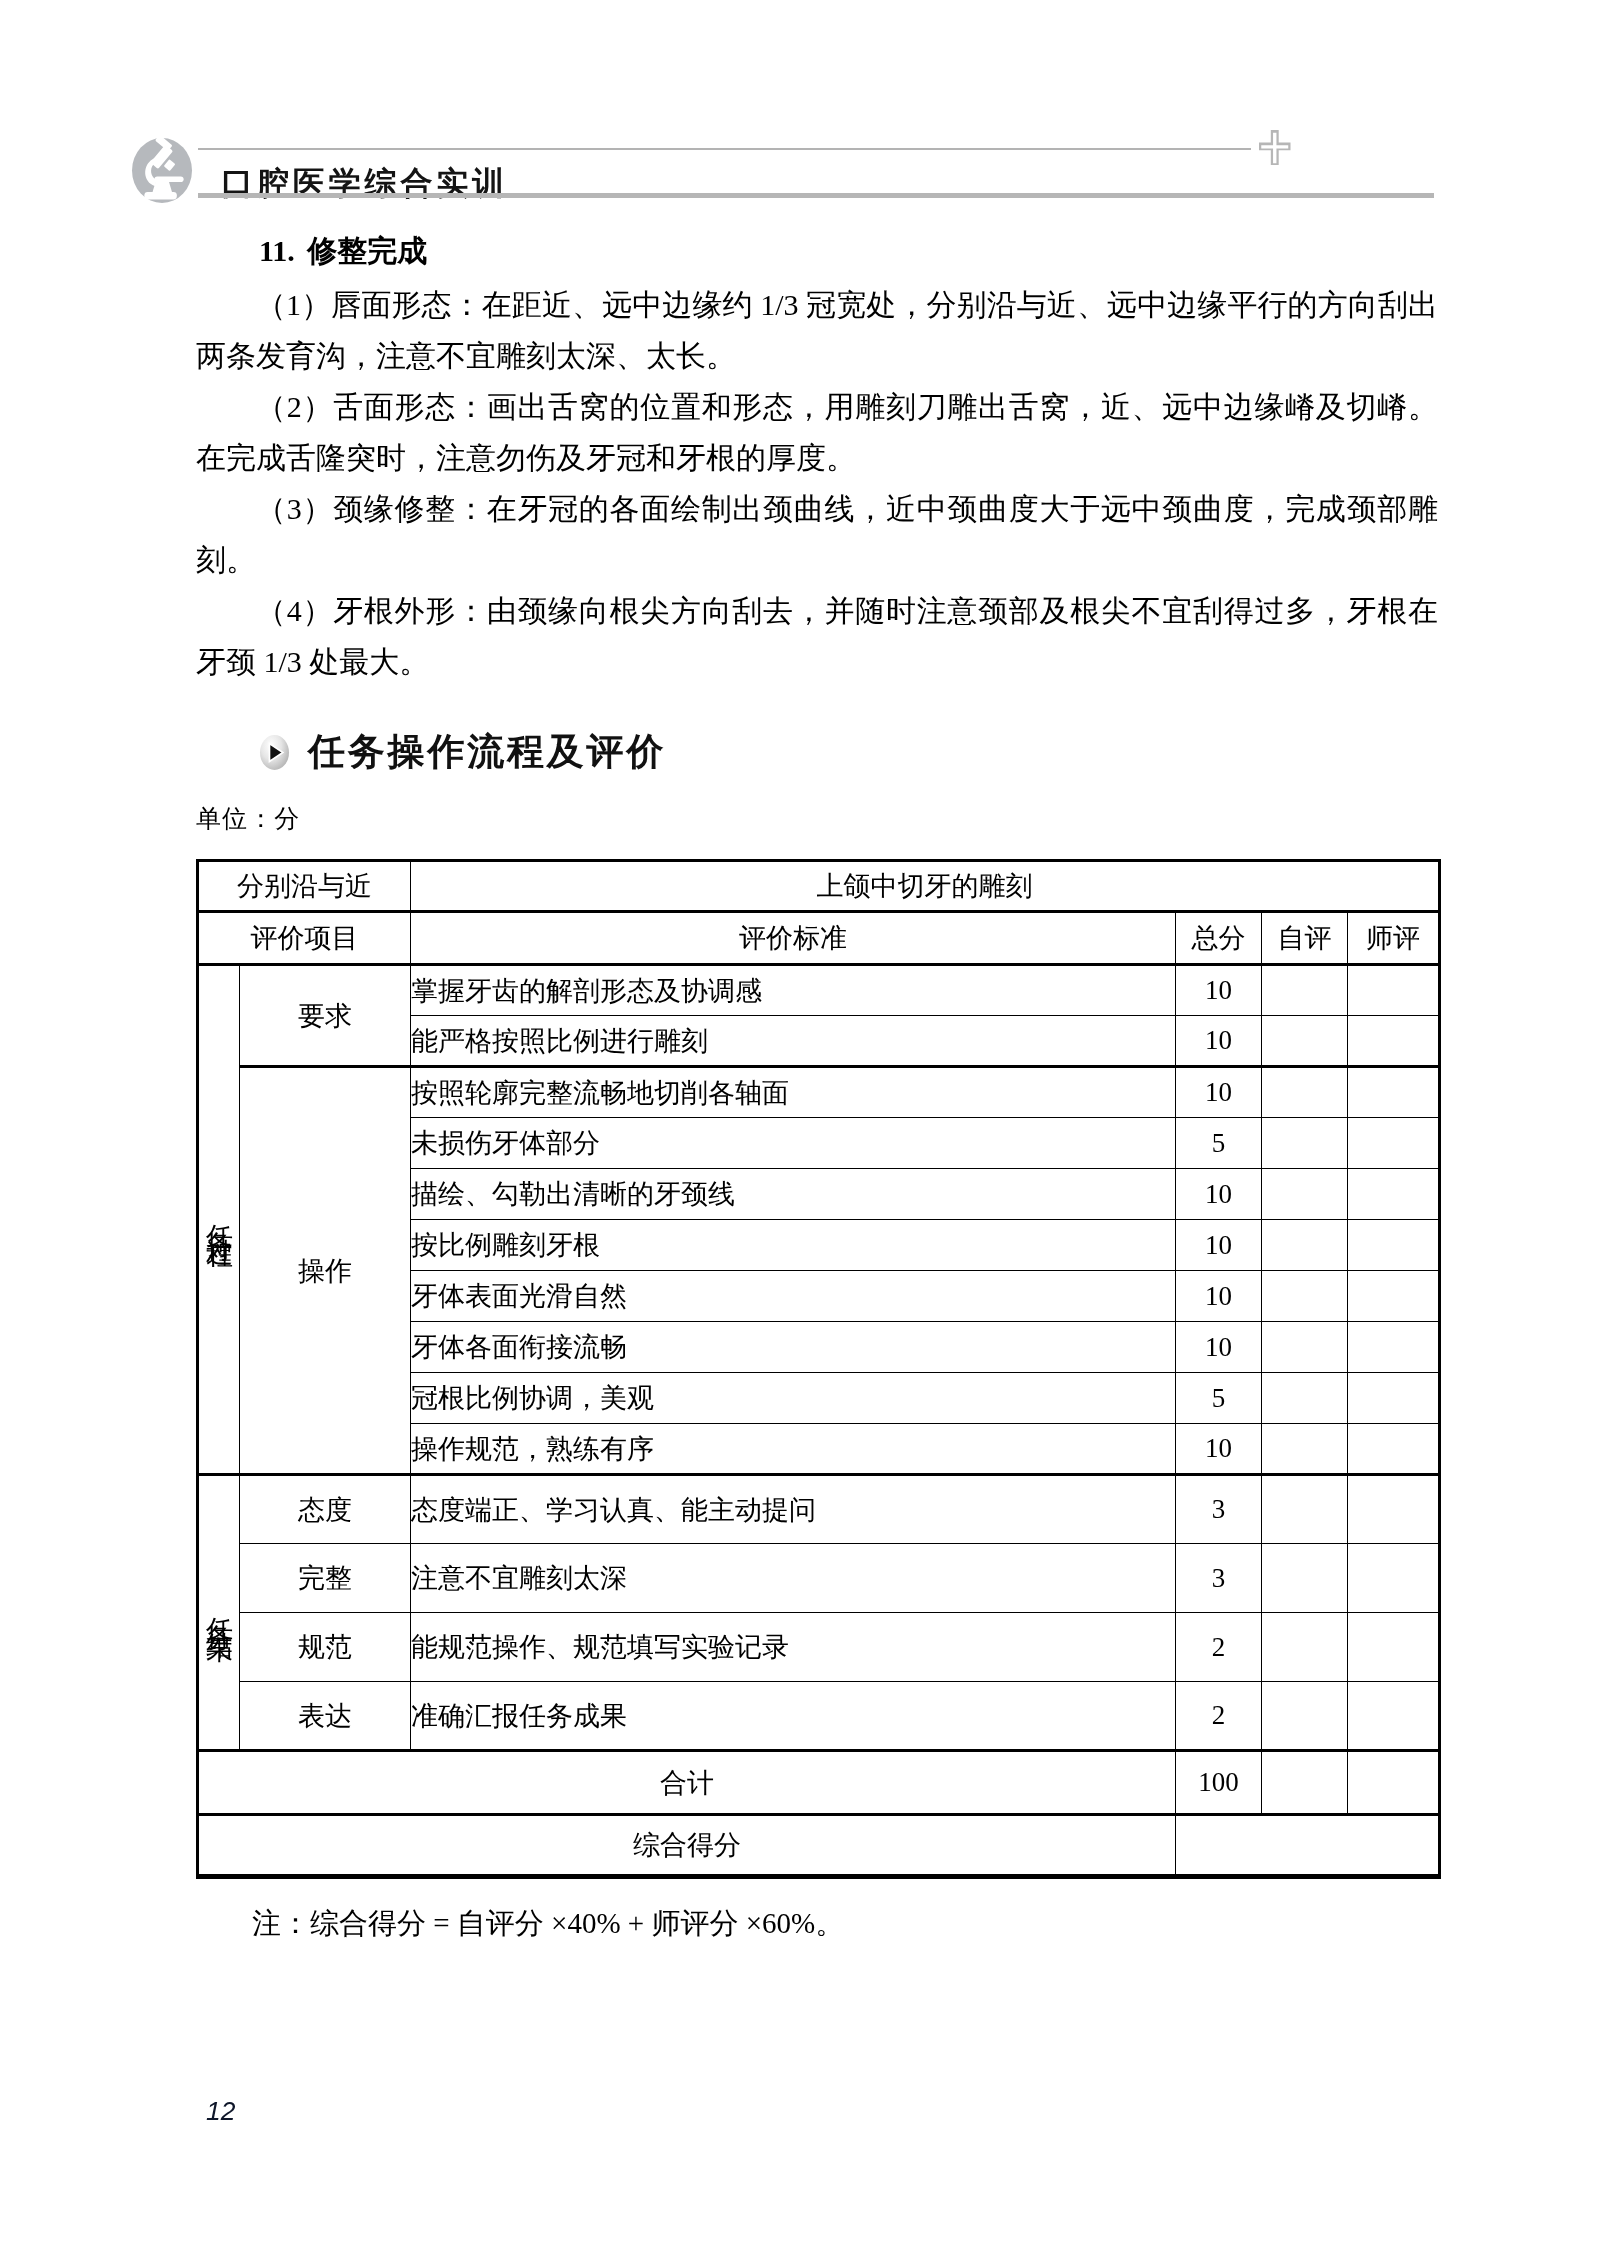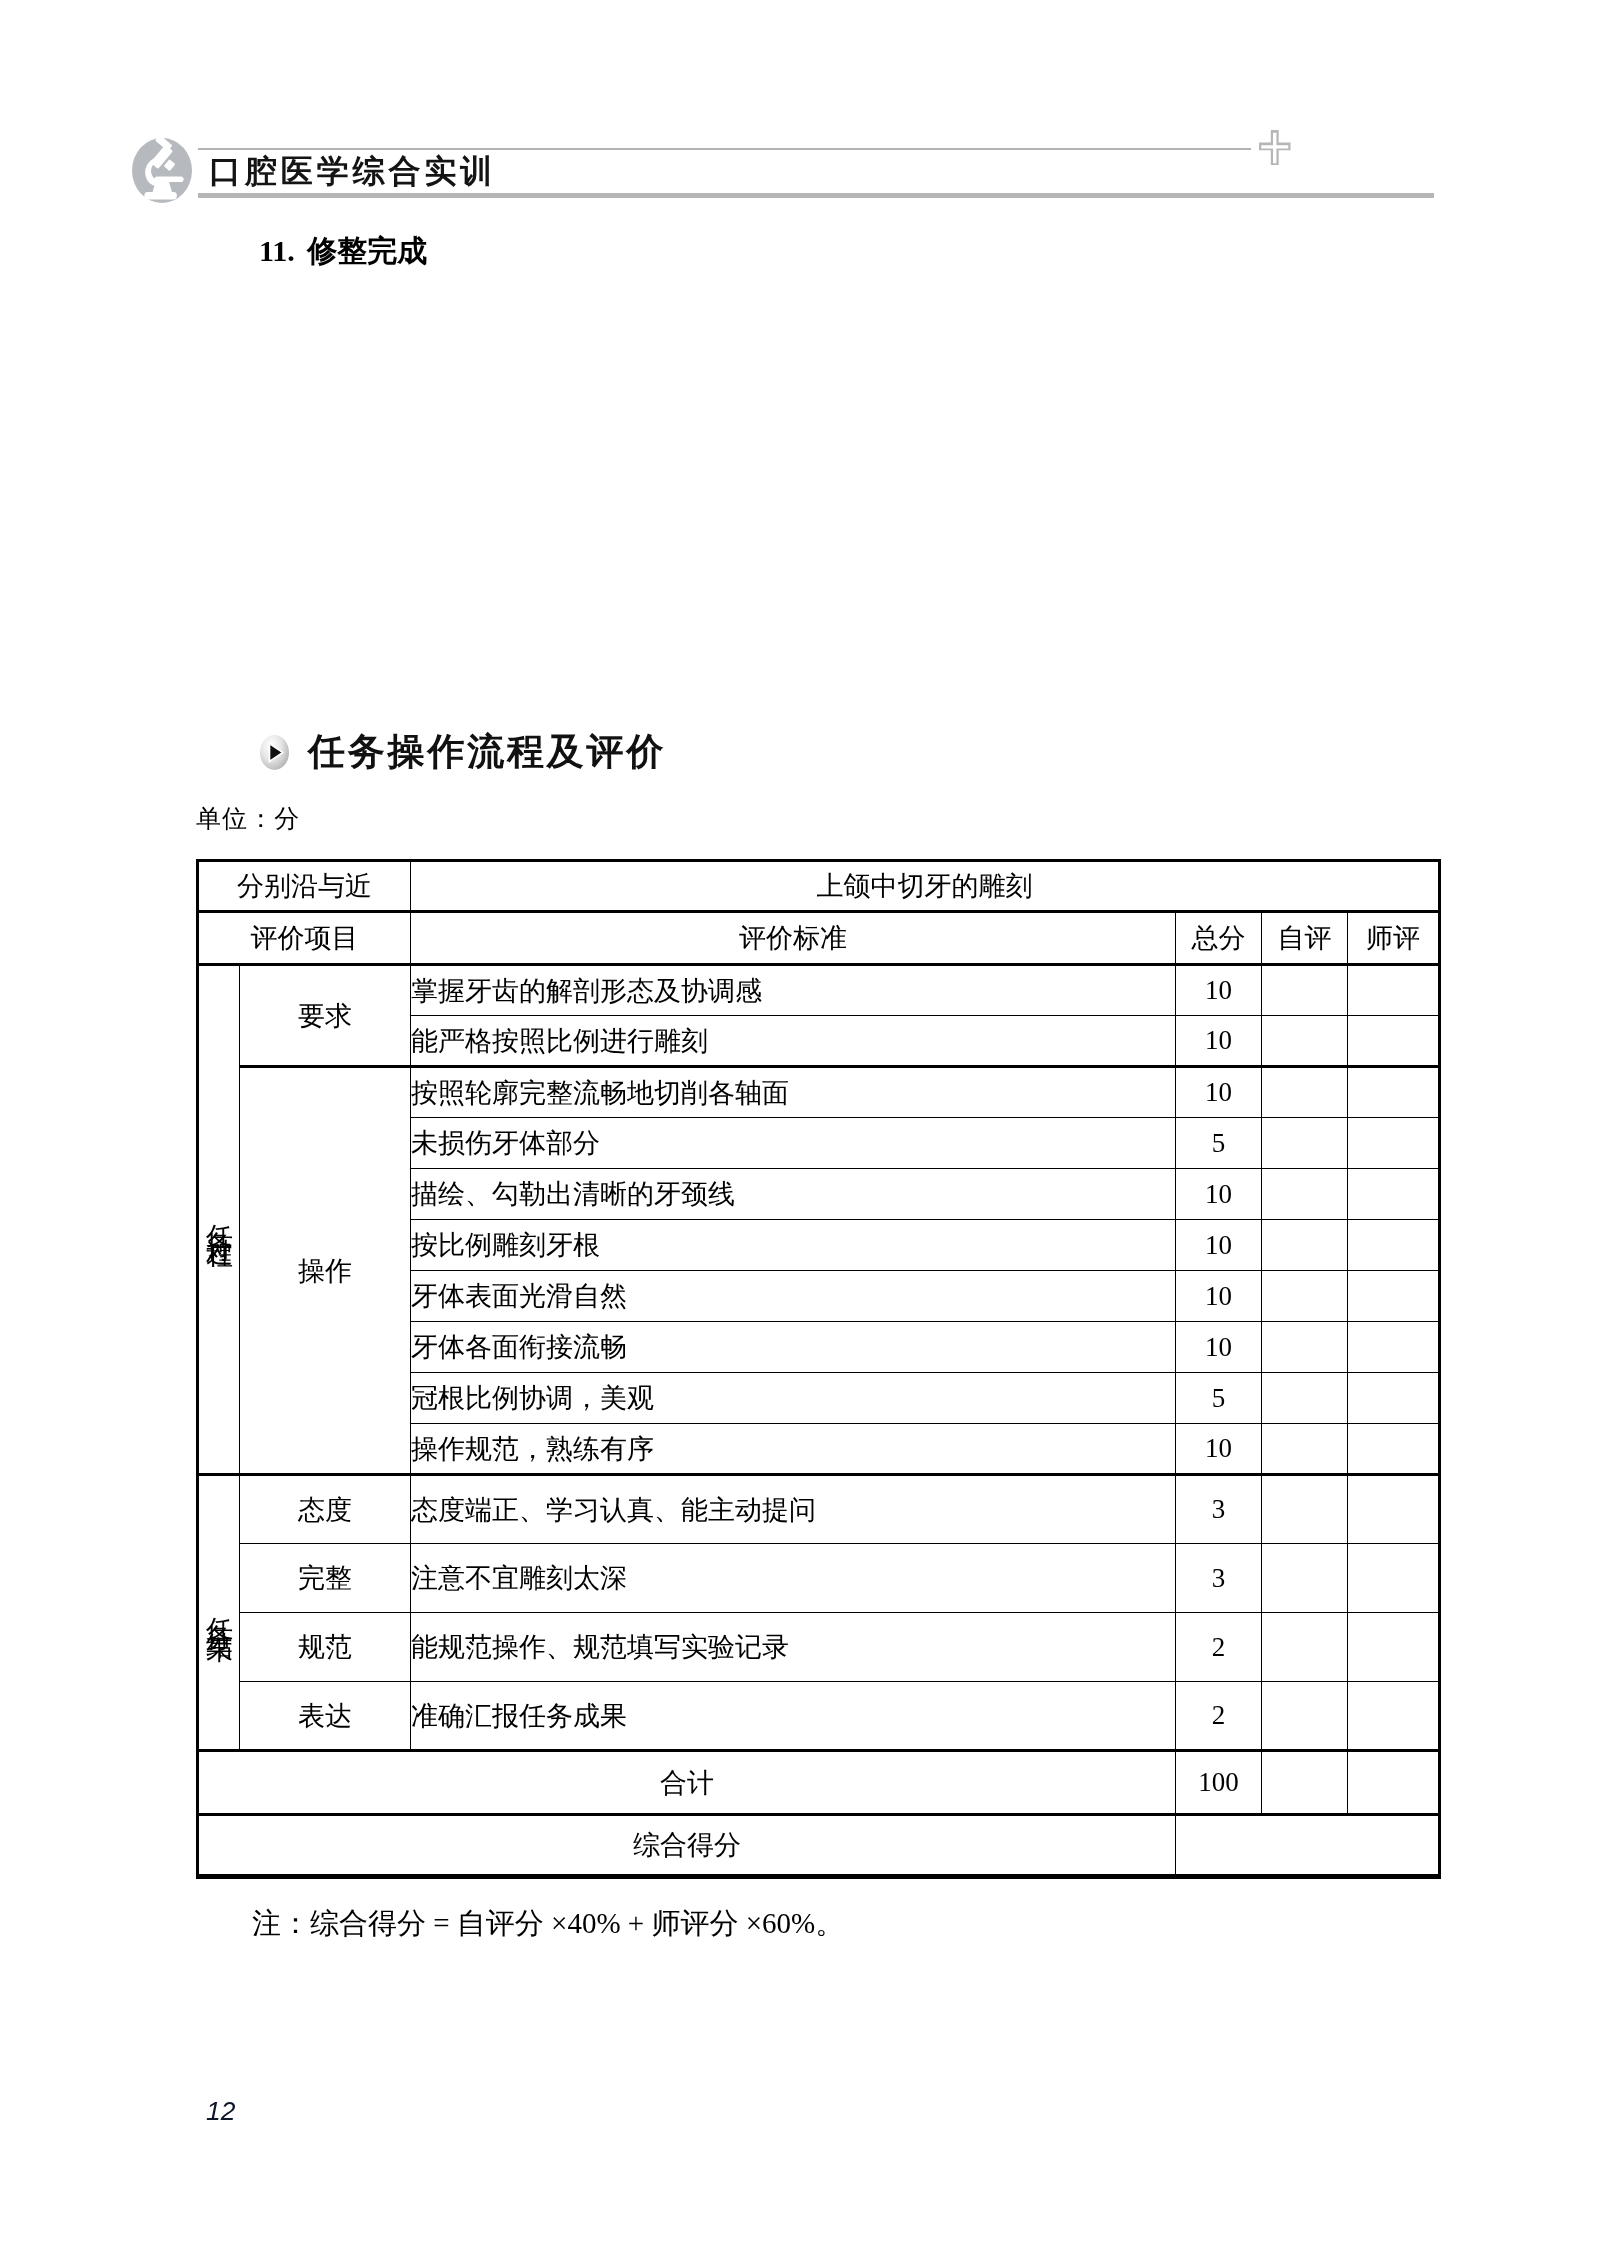--- a/index.html
+++ b/index.html
@@ -8,21 +8,21 @@
     margin:0 auto;overflow:hidden;color:#000;
     font-family:"Liberation Serif","DejaVu Serif",serif;
   }
   
   .logo-oval{position:absolute;left:132px;top:138px;width:60px;height:65px;
     background:#b6b9bd;border-radius:50%;}
   .logo-oval svg{position:absolute;inset:0;width:100%;height:100%;}
   .rule-thin{position:absolute;left:198px;top:148px;width:1053px;height:2.2px;background:#b3b3b3;}
   .rule-thick{position:absolute;left:198px;top:193px;width:1236px;height:5px;background:#b6b6b6;}
   .head-plus{position:absolute;left:1259px;top:130px;width:31.5px;height:35px;}
-  .head-title{position:absolute;left:209px;top:153px;margin:0;
+  .head-title{position:absolute;left:209px;top:153px;margin:12px;
     font-size:32px;font-weight:bold;letter-spacing:3.9px;color:#141414;
     font-family:"Liberation Sans","DejaVu Sans",sans-serif;line-height:1.15;}
   
   .content{position:absolute;left:196px;top:0;width:1242px;height:1941px;}
   .sec11{position:absolute;left:63px;top:233px;margin:0;font-size:30px;line-height:35px;}
   .sec11 .num{font-family:"Liberation Serif","DejaVu Serif",serif;font-weight:bold;}
   .sec11 .ttl{font-family:"Liberation Sans","DejaVu Sans",sans-serif;font-weight:bold;margin-left:12.4px;}
   .paras{position:absolute;left:0;top:279px;width:1242px;}
   .paras p{margin:0;font-size:30px;line-height:51px;text-align:justify;text-indent:2em;}
   
@@ -82,20 +82,26 @@
   </div>
   <h1 class="head-title">口腔医学综合实训</h1>
   <div class="rule-thick"></div>
 
   <div class="content">
 
     <h2 class="sec11">
       <span class="num">11.</span><span class="ttl">修整完成</span>
     </h2>
 
+    <div class="paras">
+      <p>（1）唇面形态：在距近、远中边缘约 1/3 冠宽处，分别沿与近、远中边缘平行的方向刮出两条发育沟，注意不宜雕刻太深、太长。</p>
+      <p>（2）舌面形态：画出舌窝的位置和形态，用雕刻刀雕出舌窝，近、远中边缘嵴及切嵴。在完成舌隆突时，注意勿伤及牙冠和牙根的厚度。</p>
+      <p>（3）颈缘修整：在牙冠的各面绘制出颈曲线，近中颈曲度大于远中颈曲度，完成颈部雕刻。</p>
+      <p>（4）牙根外形：由颈缘向根尖方向刮去，并随时注意颈部及根尖不宜刮得过多，牙根在牙颈 1/3 处最大。</p>
+    </div>
 
     <div class="banner">
       <span class="play-badge">
         <svg viewBox="0 0 52 62" aria-hidden="true">
           <polygon points="17,15 41,31 17,47" fill="#111111" stroke="#ffffff" stroke-width="3"></polygon>
         </svg>
       </span>
       <span class="banner-text">任务操作流程及评价</span>
     </div>
 

